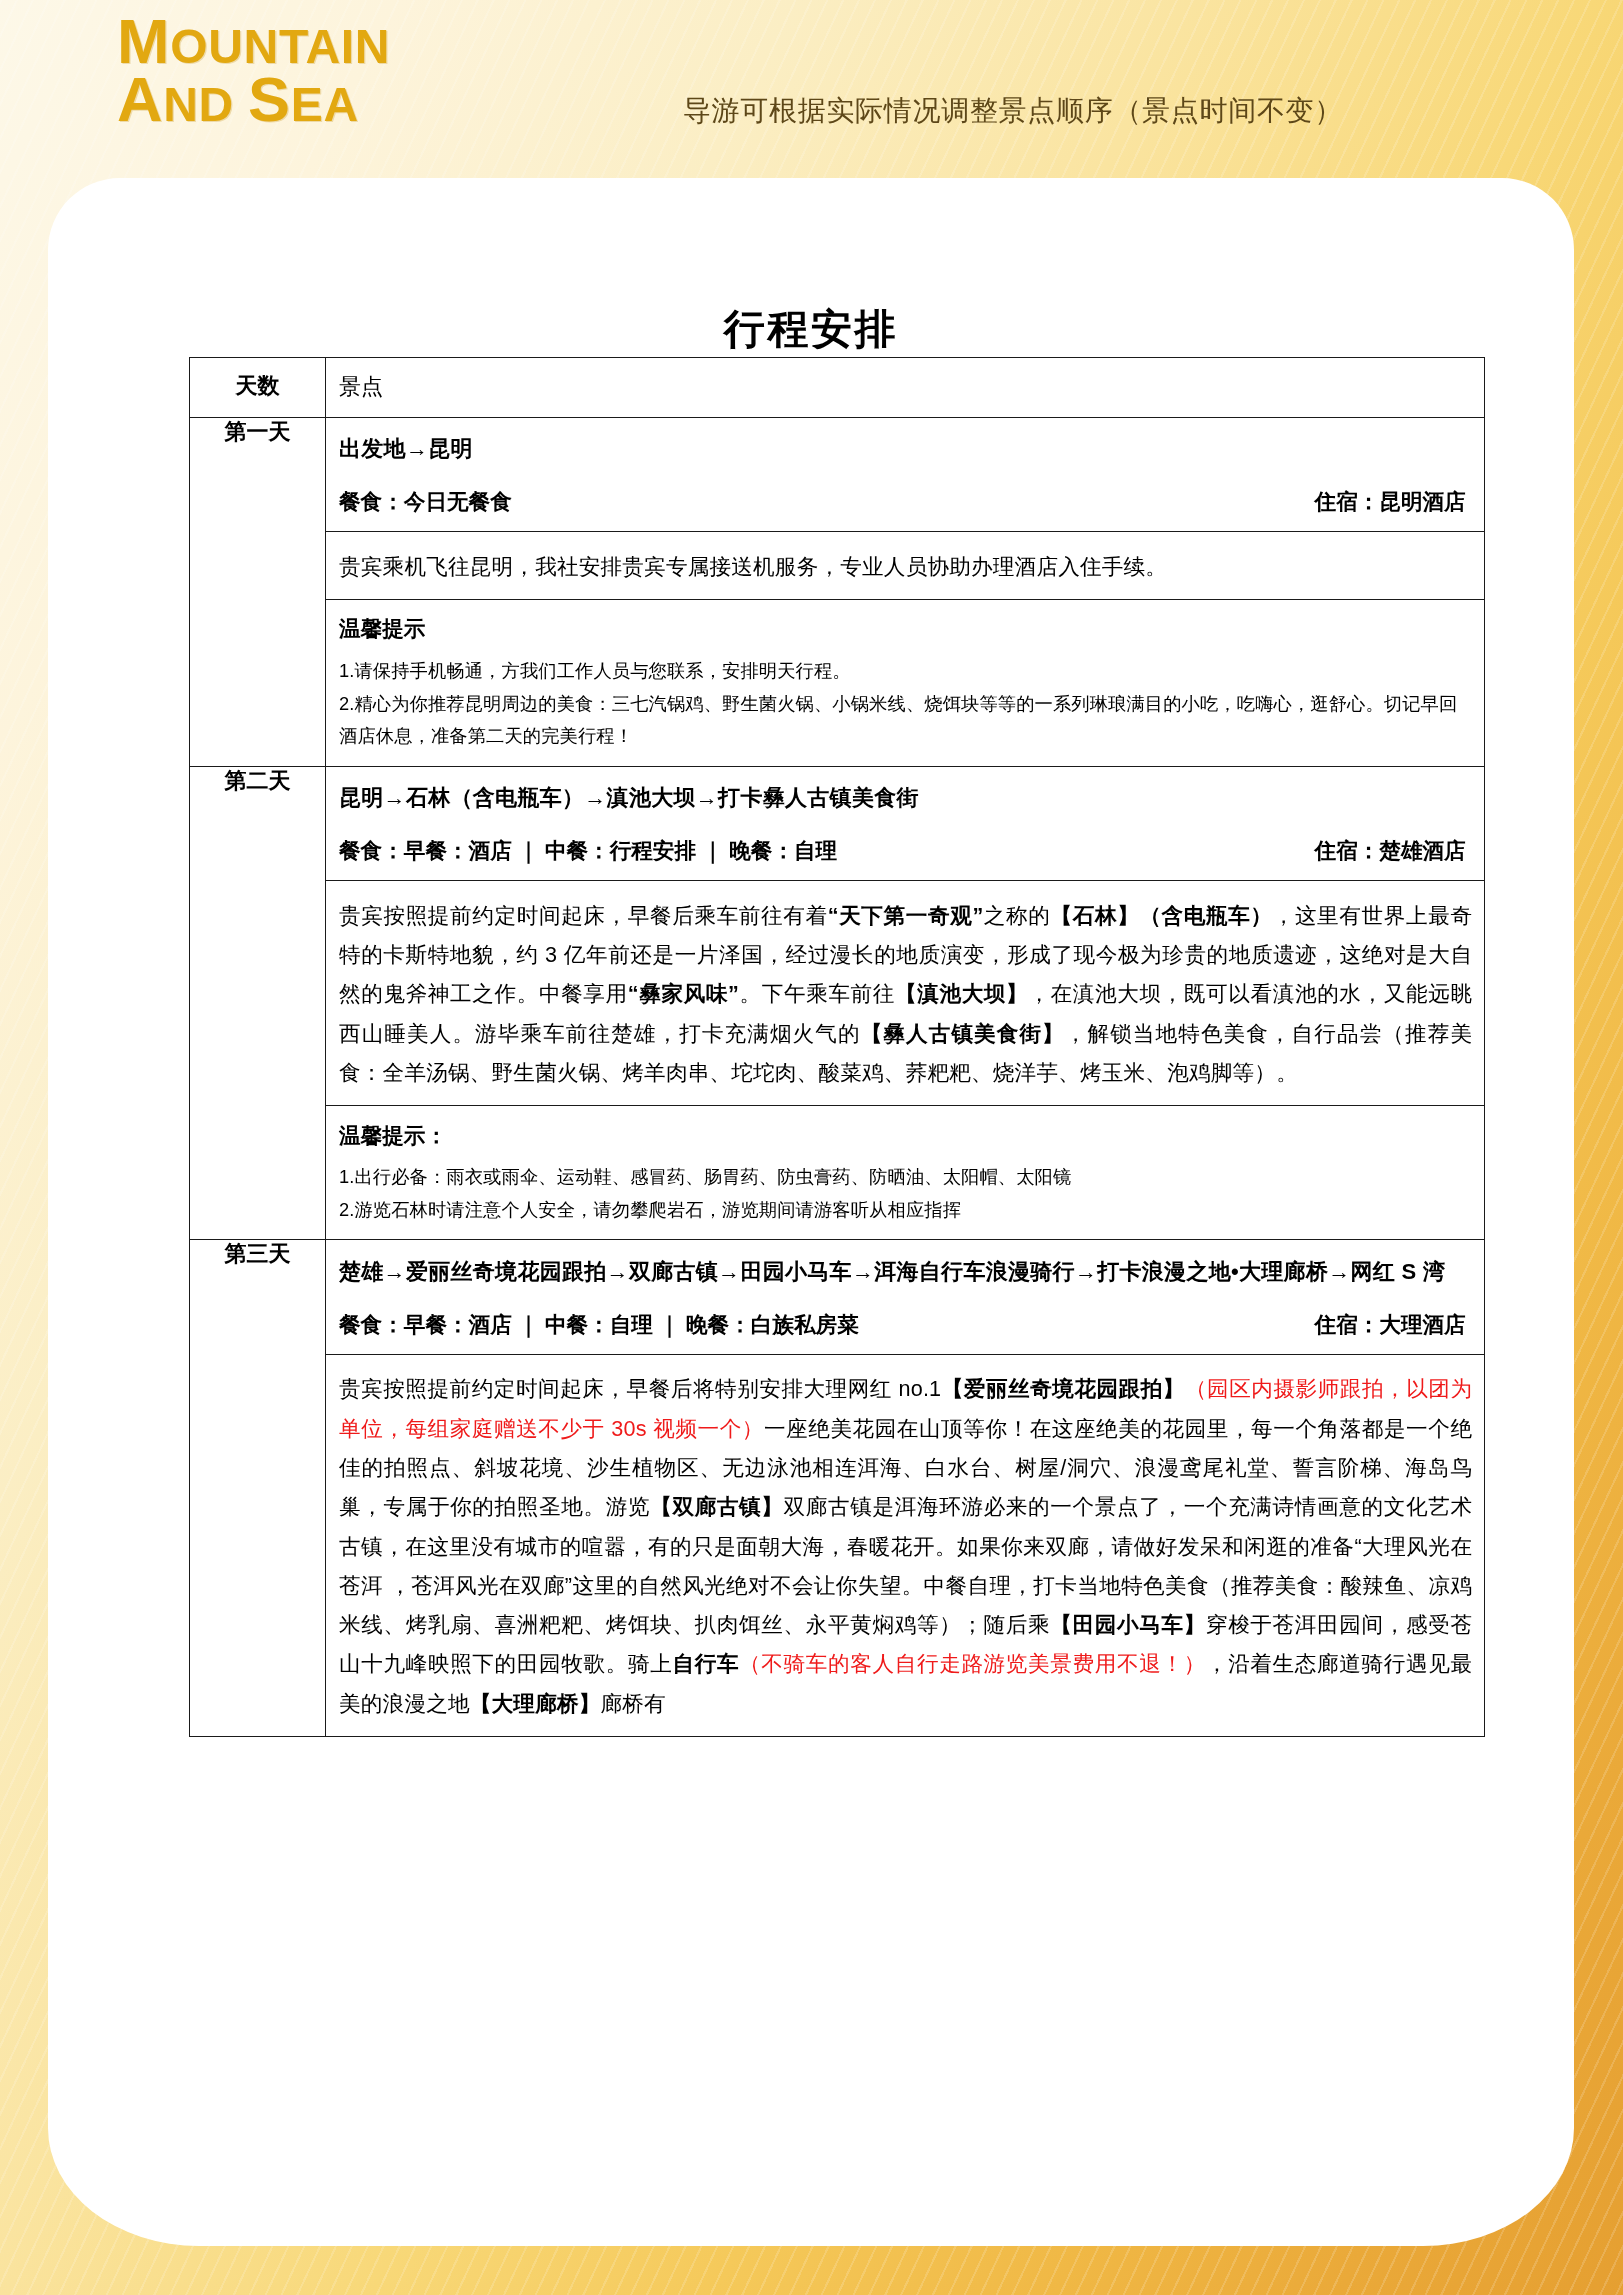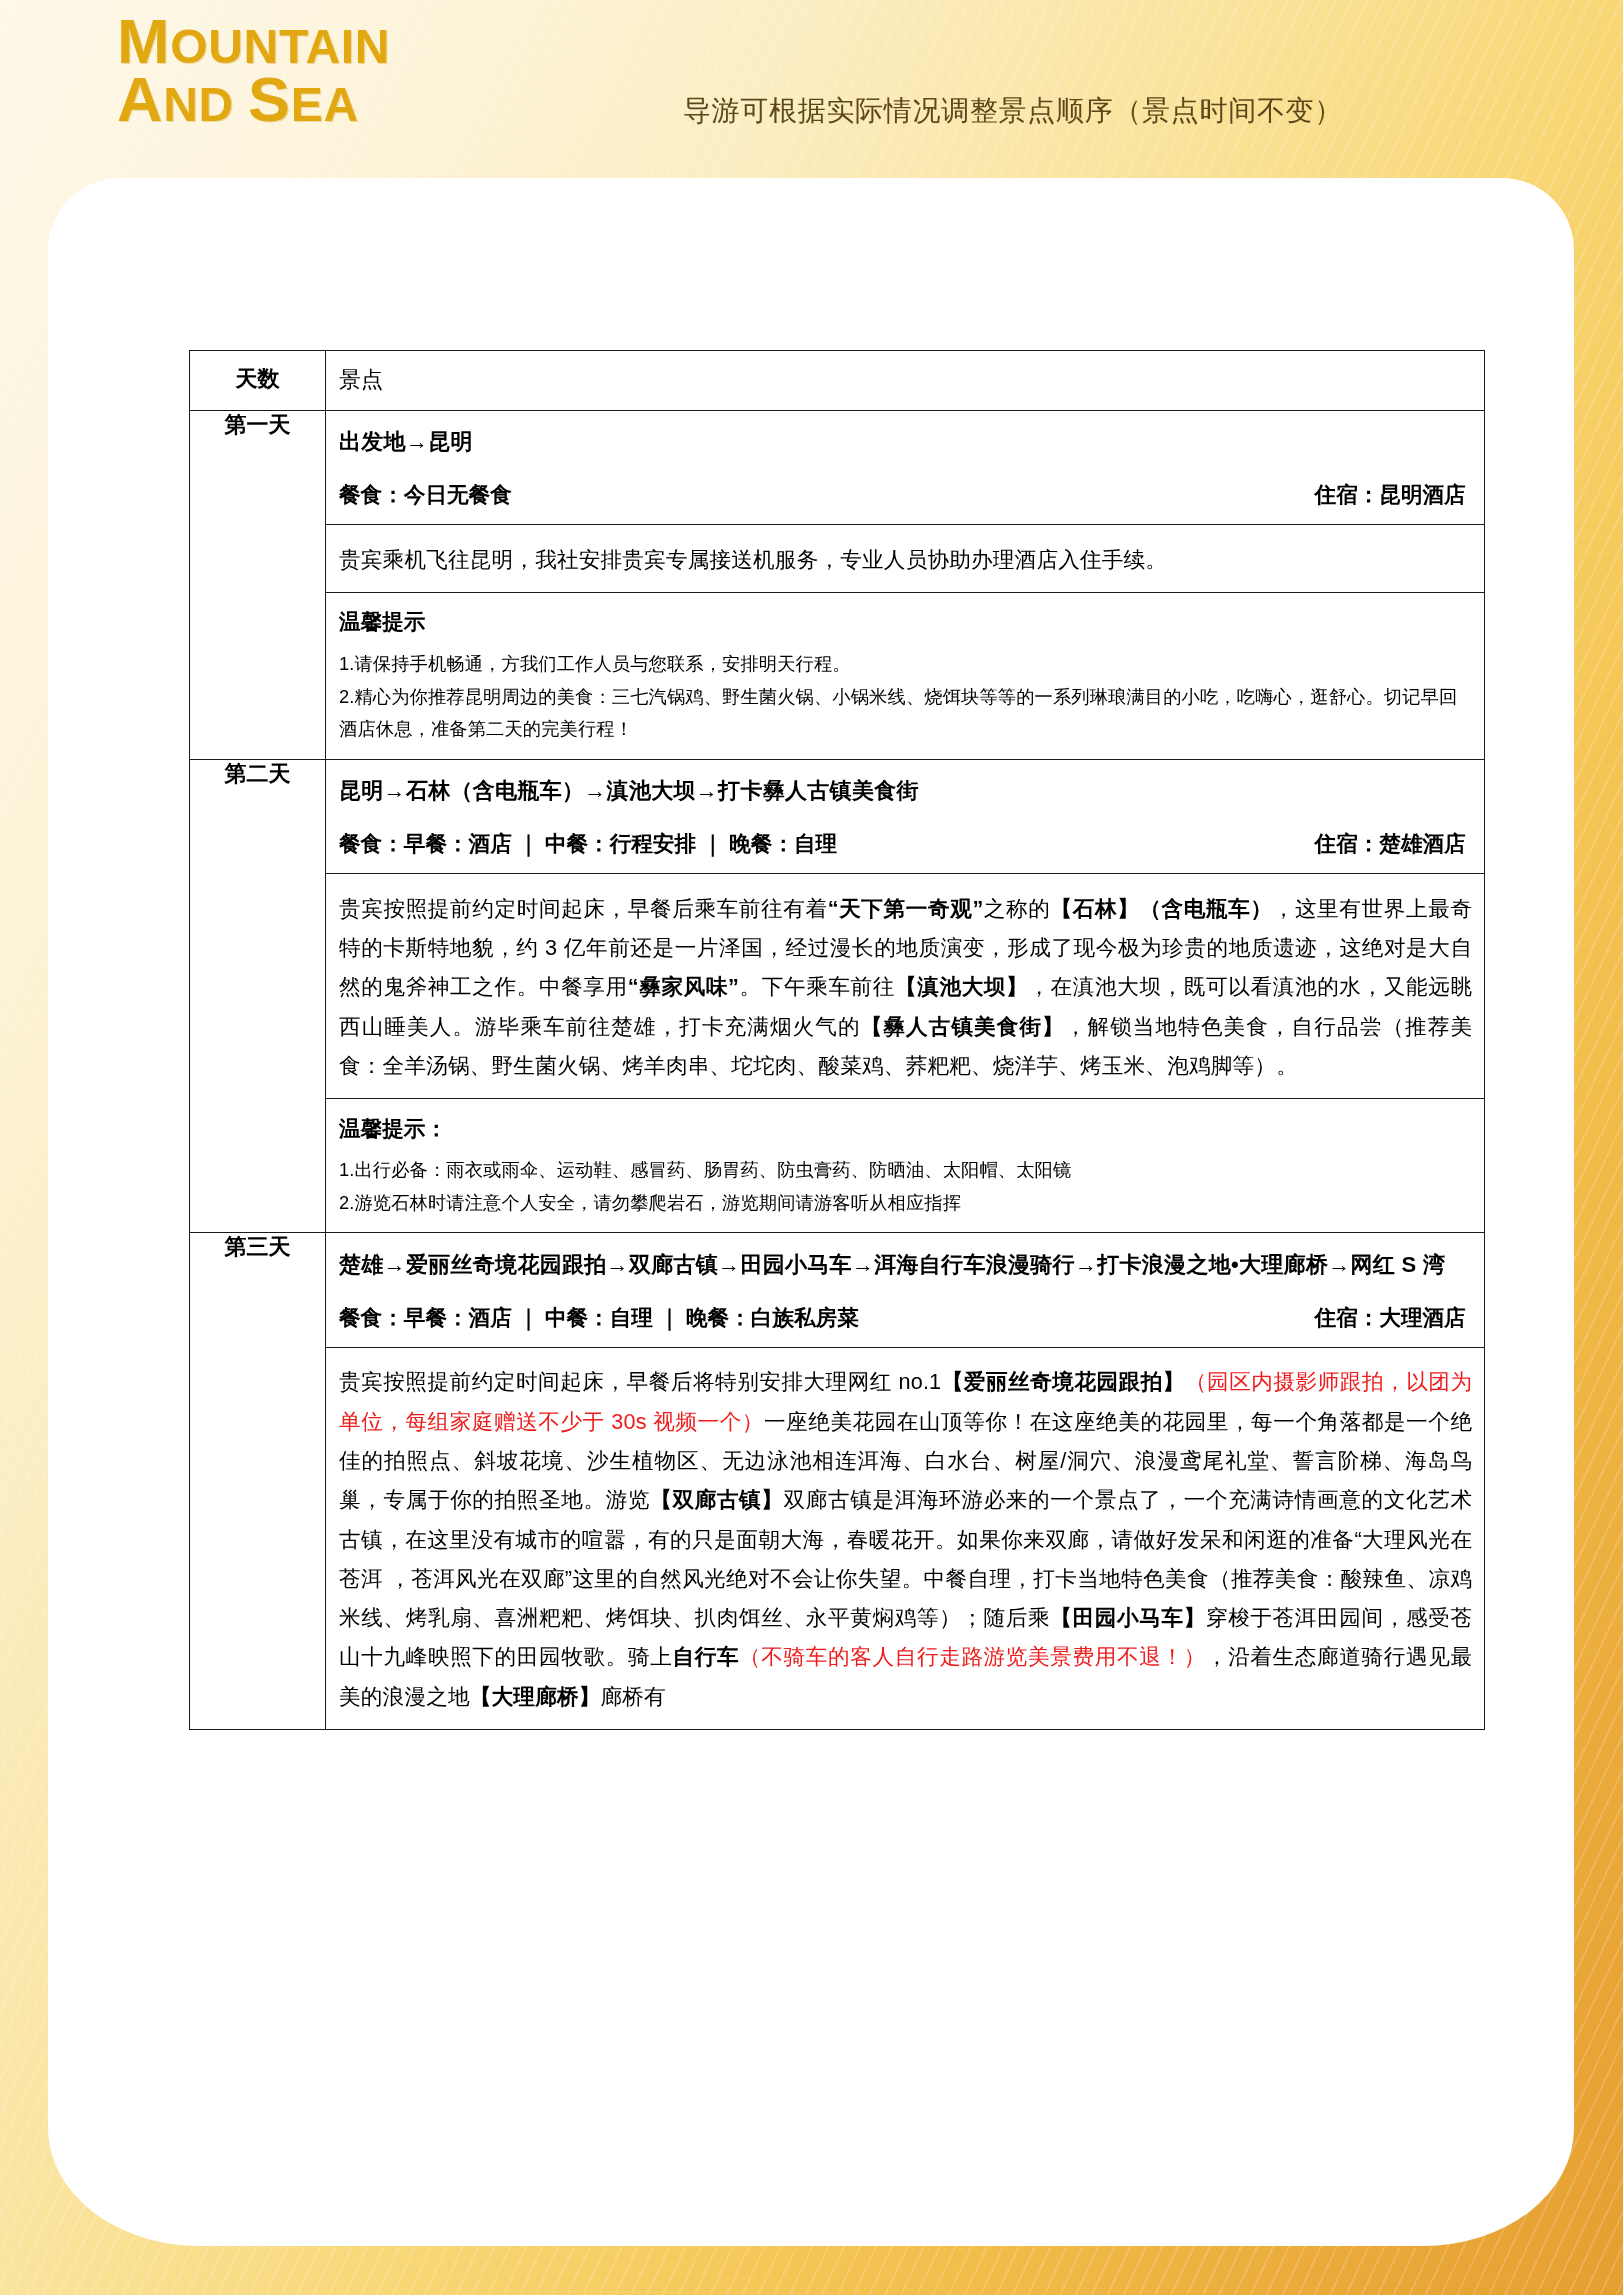--- a/index.html
+++ b/index.html
@@ -101,21 +101,21 @@
     font-weight: 700;
     color: #000;
     letter-spacing: 2.6px;
     margin-top: 124px;
   }
 
   
   .itin-table {
     position: absolute;
     left: 141px;
-    top: 172px;
+    top: 179px;
     width: 1296px;
     border-collapse: collapse;
     table-layout: fixed;
   }
   .itin-table td {
     border: 1.3px solid #1a1a1a;
     vertical-align: top;
     padding: 0;
   }
   .col-day { width: 136px; }
@@ -191,20 +191,21 @@
       </span>
       <span class="logo-line">
         <span class="cap">A</span><span class="small">ND</span><span class="small">&nbsp;</span><span class="cap">S</span><span class="small">EA</span>
       </span>
     </div>
     <div class="header-note">导游可根据实际情况调整景点顺序（景点时间不变）</div>
   </div>
 
   <div class="card">
 
+    <div class="doc-title">行程安排</div>
 
     <table class="itin-table">
       <colgroup>
         <col class="col-day">
         <col>
       </colgroup>
       <tbody>
 
         <tr>
           <td class="day-cell" style="padding-top:14.4px;padding-bottom:14.4px;">天数</td>

